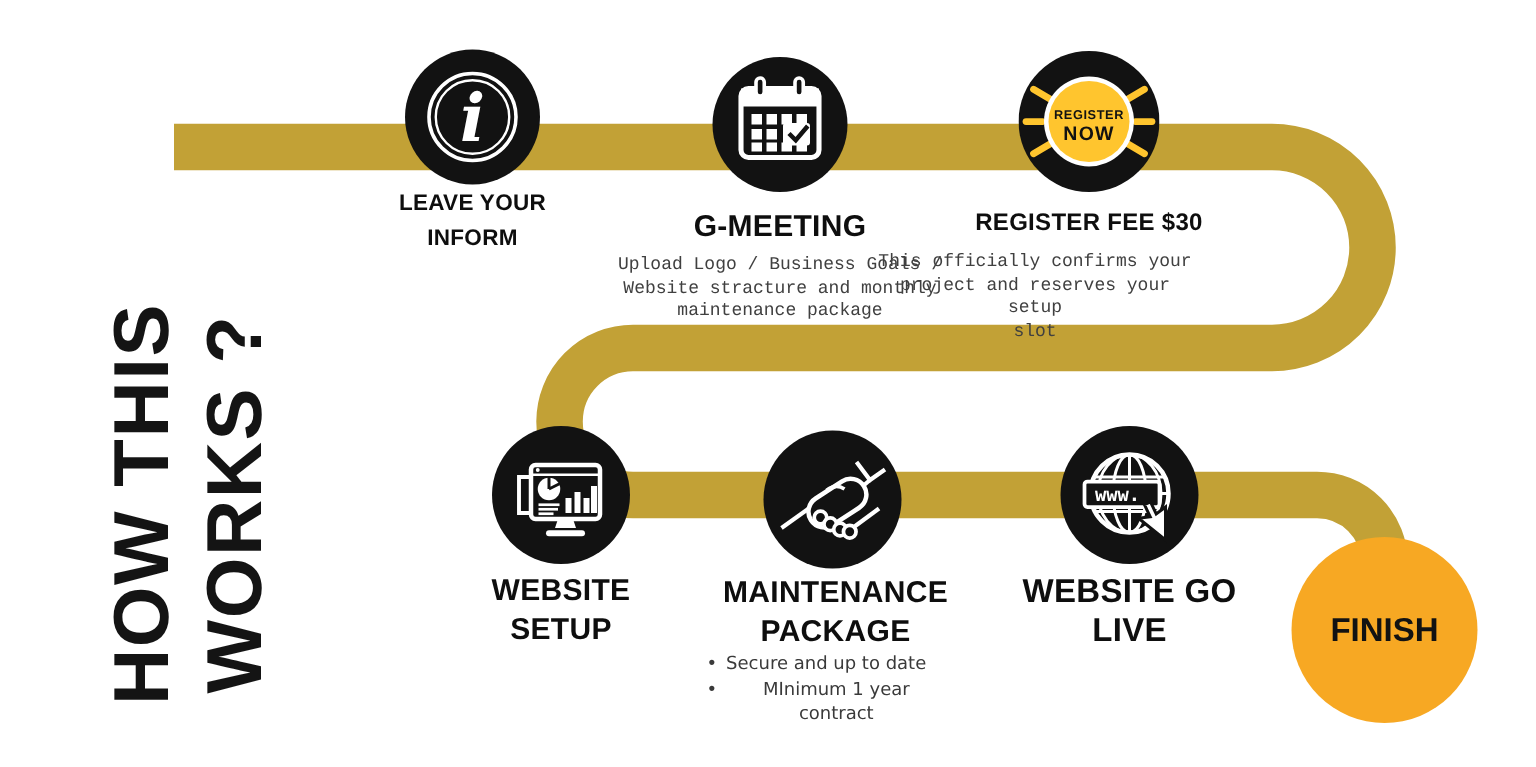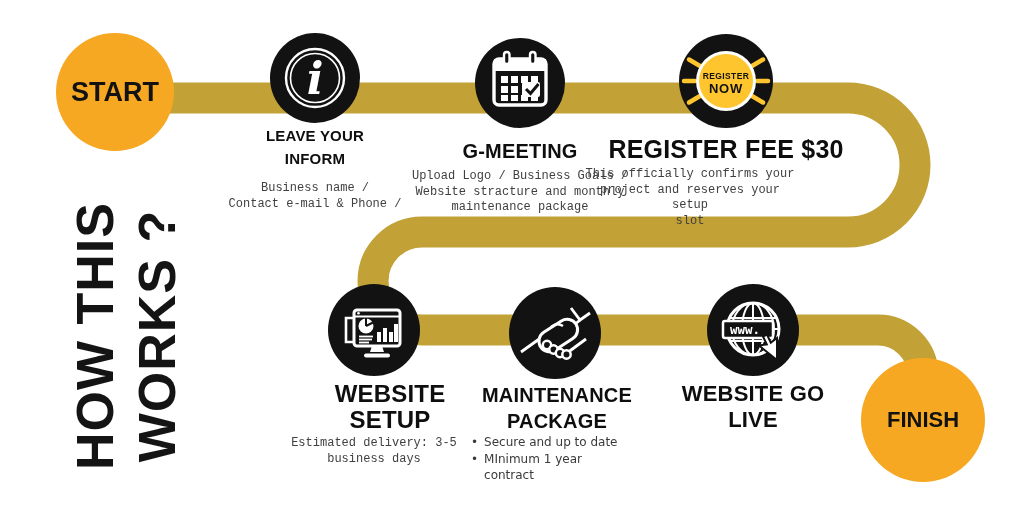--- a/index.html
+++ b/index.html
@@ -33,56 +33,51 @@
     transform:rotate(-90deg);display:flex;flex-direction:column;
     align-items:center;justify-content:center;
     font-weight:700;color:#141414;font-size:52px;line-height:62px;
     letter-spacing:1px;text-align:center;
   }
   .bullets{
     position:absolute;left:471px;top:434px;width:160px;margin:0;padding:0;
     list-style:none;font-family:"DejaVu Sans",sans-serif;font-size:12px;
     line-height:16px;color:#3a3a3a;
   }
-  .bullets li{display:flex;gap:6px;margin-bottom:1px;}
+  .bullets li{display:flex;gap:6px;margin-bottom:1px;text-align:center;}
   .bullets li::before{content:"•";flex:0 0 auto;font-size:12px;line-height:16px;}
 </style>
 </head>
 <body>
 
 <div class="canvas">
 
   <svg class="abs" style="left:0;top:0" width="1024" height="511" viewBox="0 0 1024 511">
     <path d="M 116 98 H 848 A 67 67 0 0 1 848 232 H 422 A 49 49 0 0 0 422 330 H 878 A 45 45 0 0 1 923 375 V 405" fill="none" stroke="#C2A136" stroke-width="31"></path>
   </svg>
 
   <div class="heading">
     <div>HOW THIS</div>
     <div>WORKS ?</div>
   </div>
 
-  <div class="big-node" style="left:56px;top:33px;width:118px;height:118px;font-size:27px;">
-    <span>START</span>
-  </div>
 
   <div class="big-node" style="left:861px;top:358px;width:124px;height:124px;font-size:22px;">
     <span>FINISH</span>
   </div>
 
   <div class="step-circle" style="left:270px;top:33px;width:90px;height:90px;">
     <svg width="90" height="90" viewBox="0 0 90 90">
       <circle cx="45" cy="45" r="29" fill="none" stroke="#ffffff" stroke-width="2.4"></circle>
       <circle cx="45" cy="45" r="24.5" fill="none" stroke="#ffffff" stroke-width="1.6"></circle>
       <text x="45" y="61" text-anchor="middle" fill="#ffffff" font-family="DejaVu Serif, serif" font-style="italic" font-weight="bold" font-size="44">i</text>
     </svg>
   </div>
   <div class="title" style="left:215px;top:124px;width:200px;font-size:15px;line-height:23px;">LEAVE YOUR
 INFORM</div>
-  <div class="desc" style="left:205px;top:181px;width:220px;">Business name /
-Contact e-mail &amp; Phone /</div>
 
   <div class="step-circle" style="left:475px;top:38px;width:90px;height:90px;">
     <svg width="90" height="90" viewBox="0 0 90 90">
       <rect x="19" y="21" width="52" height="46" rx="5" fill="#121212" stroke="#ffffff" stroke-width="3.4"></rect>
       <rect x="19" y="21" width="52" height="12" fill="#ffffff"></rect>
       <rect x="29" y="14" width="5.5" height="12" rx="2.7" fill="#121212" stroke="#ffffff" stroke-width="2.4"></rect>
       <rect x="55" y="14" width="5.5" height="12" rx="2.7" fill="#121212" stroke="#ffffff" stroke-width="2.4"></rect>
       <g fill="#ffffff">
         <rect x="26" y="38" width="7" height="7"></rect>
           <rect x="36" y="38" width="7" height="7"></rect>
@@ -114,21 +109,21 @@
         <line x1="73" y1="32" x2="84" y2="25.5"></line>
         <line x1="21" y1="62" x2="10" y2="68.5"></line>
         <line x1="73" y1="62" x2="84" y2="68.5"></line>
       </g>
       <circle cx="47" cy="47" r="30" fill="#ffffff"></circle>
       <circle cx="47" cy="47" r="27" fill="#FFC52E"></circle>
       <text x="47" y="45" text-anchor="middle" fill="#121212" font-weight="bold" font-family="Liberation Sans, sans-serif" font-size="8.5" letter-spacing="0.4">REGISTER</text>
       <text x="47" y="59" text-anchor="middle" fill="#121212" font-weight="bold" font-family="Liberation Sans, sans-serif" font-size="13" letter-spacing="0.8">NOW</text>
     </svg>
   </div>
-  <div class="title" style="left:606px;top:136px;width:240px;font-size:25px;line-height:26px;">REGISTER FEE $30</div>
+  <div class="title" style="left:606px;top:136px;width:240px;font-size:16px;line-height:26px;">REGISTER FEE $30</div>
   <div class="desc" style="left:580px;top:167px;width:220px;">This officially confirms your
 project and reserves your setup
 slot</div>
 
   <div class="step-circle" style="left:328px;top:284px;width:92px;height:92px;">
     <svg width="92" height="92" viewBox="0 0 92 92">
       <path d="M26 34 h-8 v24 h10" fill="none" stroke="#ffffff" stroke-width="2.6"></path>
       <rect x="26" y="26" width="46" height="36" rx="3" fill="#121212" stroke="#ffffff" stroke-width="3"></rect>
       <line x1="26" y1="32.5" x2="72" y2="32.5" stroke="#ffffff" stroke-width="1.8"></line>
       <circle cx="30.5" cy="29.3" r="1.3" fill="#ffffff"></circle>
@@ -142,24 +137,22 @@
       <g fill="#ffffff">
         <rect x="49" y="48" width="4" height="10"></rect>
         <rect x="55" y="44" width="4" height="14"></rect>
         <rect x="61" y="48" width="4" height="10"></rect>
         <rect x="66" y="40" width="4" height="18"></rect>
       </g>
       <path d="M44 62 L54 62 L56 68 L42 68 Z" fill="#ffffff"></path>
       <rect x="36" y="69.5" width="26" height="4" rx="2" fill="#ffffff"></rect>
     </svg>
   </div>
-  <div class="title" style="left:290px;top:381px;width:200px;font-size:24px;line-height:26px;">WEBSITE
+  <div class="title" style="left:274px;top:381px;width:200px;font-size:20px;line-height:26px;">WEBSITE
 SETUP</div>
-  <div class="desc" style="left:274px;top:436px;width:200px;">Estimated delivery: 3-5
-business days</div>
 
   <div class="step-circle" style="left:509px;top:287px;width:92px;height:92px;">
     <svg width="92" height="92" viewBox="0 0 92 92">
       <path d="M62 21 L71 33 L81 26" fill="none" stroke="#ffffff" stroke-width="2.8"></path>
       <line x1="71" y1="33" x2="58" y2="44" stroke="#ffffff" stroke-width="2.8"></line>
       <line x1="12" y1="65" x2="33" y2="50" stroke="#ffffff" stroke-width="2.8"></line>
       <line x1="58" y1="66" x2="77" y2="52" stroke="#ffffff" stroke-width="2.8"></line>
       <rect x="28" y="38" width="42" height="21" rx="10.5" fill="#121212" stroke="#ffffff" stroke-width="3" transform="rotate(-33 49 48)"></rect>
       <g fill="#121212" stroke="#ffffff" stroke-width="2.5">
         <circle cx="38" cy="58" r="4.2"></circle>

